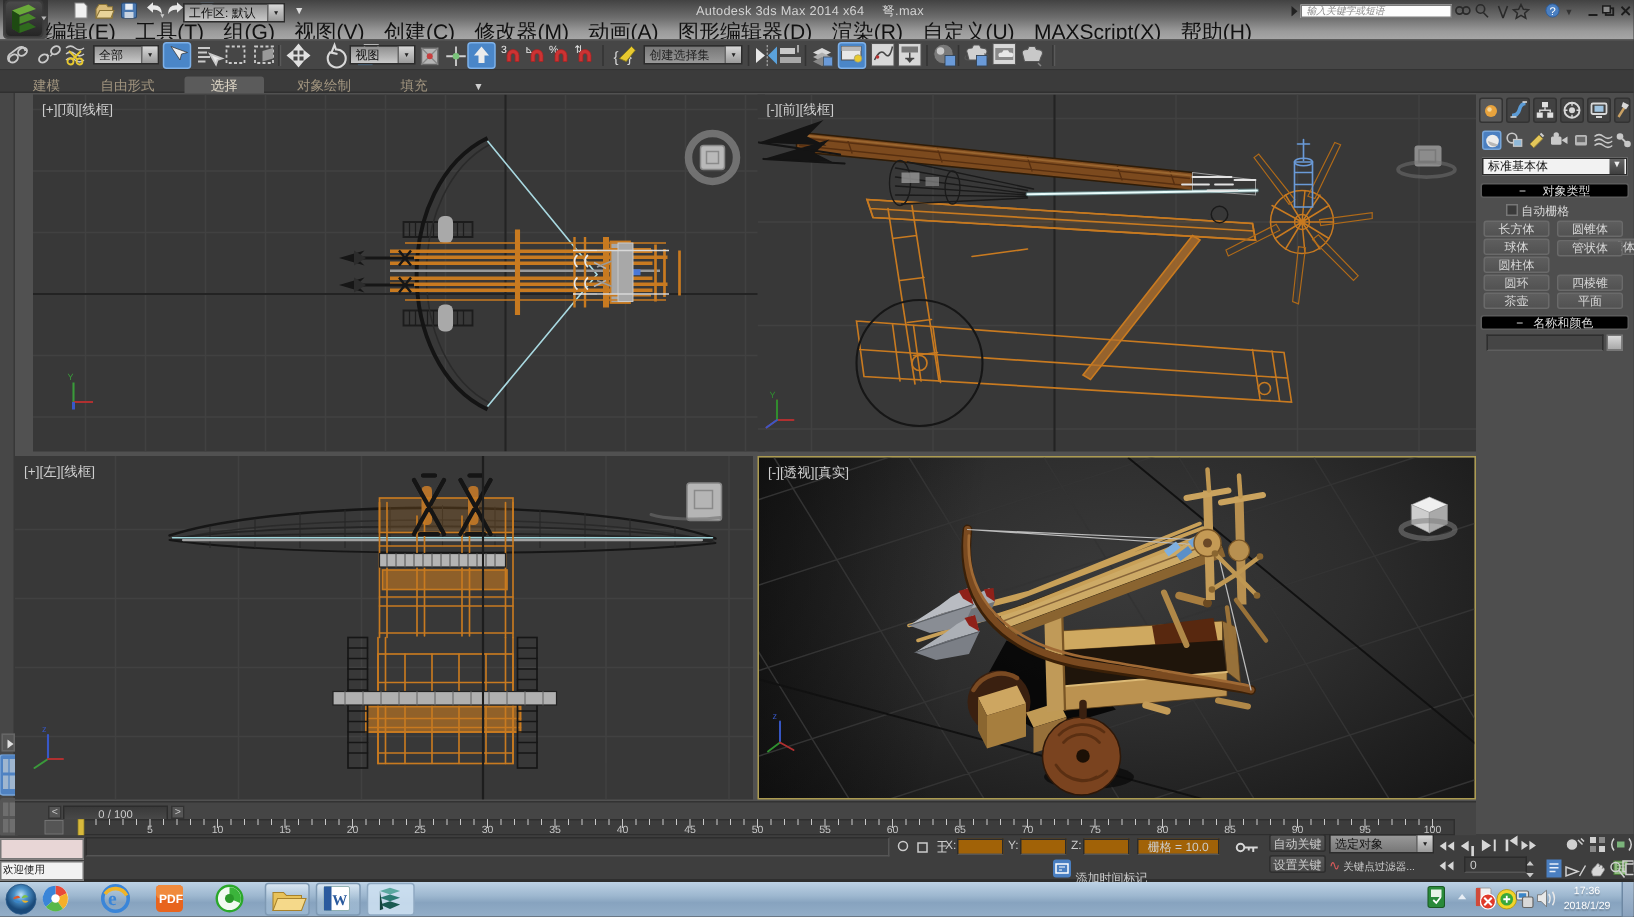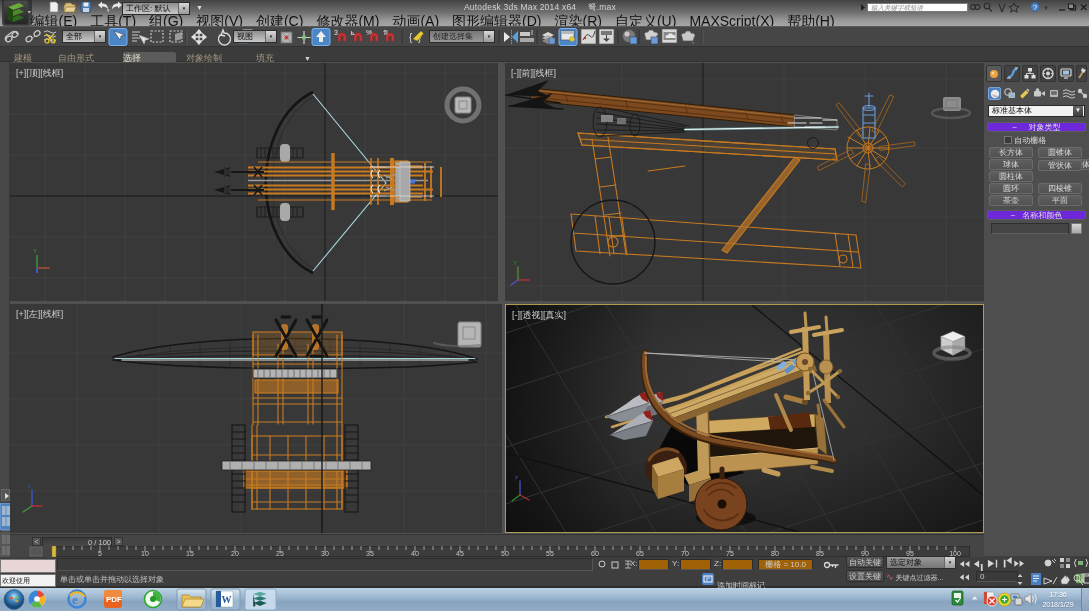--- a/index.html
+++ b/index.html
@@ -12,37 +12,37 @@
 #menubar span{display:inline-block;margin:0 6.5px}
 #qat{left:48px;top:1px;height:12px;font-size:9px;color:#ddd}
 .ttl{top:2px;font-size:8.5px;color:#d2d2d2;letter-spacing:.2px}
 #srch{left:867px;top:3px;width:101px;height:9px;background:#fdfdfd;border:1px solid #7a7a7a;font-size:6.5px;color:#8a8a8a;font-style:italic;padding-left:3px;line-height:8px;overflow:hidden}
 
 #tb{left:0;top:26px;width:1089px;height:21px;background:#464646;border-top:1px solid #5a5a5a;border-bottom:1px solid #333}
 .combo{position:absolute;height:13px;background:linear-gradient(#8f8f8f,#c9c9c9);border:1px solid #2c2c2c;font-size:8px;color:#111;line-height:12px;padding-left:3px}
 .combo .da{position:absolute;right:0;top:0;width:11px;height:100%;background:linear-gradient(#d8d8d8,#9a9a9a);border-left:1px solid #666;text-align:center;font-size:4.5px;color:#222;line-height:12px}
 
 #ribbon{left:0;top:47px;width:1089px;height:15px;background:#3b3b3b;border-bottom:1px solid #303030}
-#ribbon span{display:inline-block;font-size:9px;color:#a39680;line-height:13px;text-align:left}
+#ribbon span{display:inline-block;font-size:9px;color:#a39680;line-height:13px;text-align:center}
 #ribbon span.sel{background:#5b5b5b;color:#e0d8c8;border-radius:2px 2px 0 0}
 
 #lstrip{left:0;top:62px;width:10px;height:472px;background:#474747;border-right:1px solid #383838}
 
 .vp{background:#383838;overflow:hidden}
-#vpTL{left:10px;top:63px;width:488px;height:238px}
+#vpTL{left:22px;top:63px;width:488px;height:238px}
 #vpTR{left:505px;top:63px;width:479px;height:238px}
 #vpBL{left:10px;top:304px;width:492px;height:229px}
 #vpBR{left:505px;top:304px;width:479px;height:229px;border:1px solid #ac9b51;background:linear-gradient(100deg,rgba(5,5,5,0.55),rgba(5,5,5,0) 30%),radial-gradient(ellipse 350px 215px at 50% 36%,#3a3a3a 0%,#2d2d2d 45%,#1f1f1f 75%,#141414 100%)}
 .vplbl{position:absolute;left:6px;top:4px;font-size:9px;color:#cfcfcf;z-index:5}
 
 #cpanel{left:984px;top:62px;width:105px;height:494px;background:#4e4e4e}
 .ctab{position:absolute;top:3px;width:16px;height:17px;background:#424242;border:1px solid #333;border-radius:2px}
 .cico{position:absolute;top:25px;width:13px;height:13px}
 #cdrop{left:4px;top:43px;width:97px;height:12px;background:#f2f2f2;border:1px solid #2a2a2a;font-size:8px;color:#111;line-height:10px;padding-left:3px}
-.roll{position:absolute;left:3px;width:99px;height:10px;background:#6d28d9;border:1px solid #5c5c5c;border-radius:2px;font-size:8px;color:#ddd;text-align:center;line-height:9px}
+.roll{position:absolute;left:3px;width:99px;height:10px;background:#000000;border:1px solid #5c5c5c;border-radius:2px;font-size:8px;color:#ddd;text-align:center;line-height:9px}
 .cbtn{position:absolute;width:44px;height:11px;background:linear-gradient(#5e5e5e,#525252);border:1px solid #6a6a6a;border-radius:2px;font-size:8px;color:#d8d8d8;text-align:center;line-height:10px}
 
 #tslider{left:10px;top:534px;width:974px;height:12px;background:#454545;border-top:1px solid #333}
 #ruler{left:10px;top:546px;width:974px;height:11px;background:#454545}
 #rulband{position:absolute;left:44px;top:0;width:916px;height:11px;background:#3c3c3c;border:1px solid #2e2e2e}
 #status1{left:0;top:557px;width:1089px;height:15px;background:#3e3e3e}
 #status2{left:0;top:572px;width:1089px;height:16px;background:#3e3e3e;border-bottom:2px solid #2e2e2e}
 .sfield{position:absolute;height:11px;background:#a16207;border:1px solid #2c2c2c;border-bottom-color:#555;font-size:8px;color:#ccc;line-height:10px}
 .sbtn{position:absolute;height:12px;background:linear-gradient(#565656,#484848);border:1px solid #2f2f2f;font-size:8px;color:#ccc;text-align:center;line-height:11px;border-radius:2px}
 
@@ -619,21 +619,21 @@
       <div class="cbtn" style="left:54px;top:121px">四棱锥</div>
     <div class="cbtn" style="left:5px;top:133px">茶壶</div>
       <div class="cbtn" style="left:54px;top:133px">平面</div>
     <div class="roll abs" style="top:148px">−&nbsp;&nbsp;&nbsp;名称和颜色</div>
     <div class="abs" style="left:7px;top:161px;width:78px;height:11px;background:#454545;border:1px solid #2e2e2e;border-bottom-color:#5e5e5e"></div>
     <div class="abs" style="left:87px;top:161px;width:11px;height:11px;background:linear-gradient(#d8d8d8,#a8a8a8);border:1px solid #777"></div>
   </div>
 
   <div id="tslider" class="abs">
     <div class="abs" style="left:22px;top:2px;width:9px;height:9px;background:#555;border:1px solid #333;color:#ccc;font-size:7px;text-align:center;line-height:8px">&lt;</div>
-    <div class="abs" style="left:32px;top:1.5px;width:70px;height:10px;background:linear-gradient(#3a3a3a,#484848);border:1px solid #2c2c2c;color:#ccc;font-size:7.5px;text-align:right;line-height:9px">0 / 100</div>
+    <div class="abs" style="left:32px;top:1.5px;width:70px;height:10px;background:linear-gradient(#3a3a3a,#484848);border:1px solid #2c2c2c;color:#ccc;font-size:7.5px;text-align:center;line-height:9px">0 / 100</div>
     <div class="abs" style="left:104px;top:2px;width:9px;height:9px;background:#555;border:1px solid #333;color:#ccc;font-size:7px;text-align:center;line-height:8px">&gt;</div>
   </div>
 
   <div id="ruler" class="abs">
       <div id="rulband"></div>
     <svg class="abs" style="left:0;top:0" width="974" height="11" viewBox="0 0 974 11">
       <path d="M45 0v6 M54 0v4 M63 0v4 M72 0v4 M81 0v4 M90 0v6 M99 0v4 M108 0v4 M117 0v4 M126 0v4 M135 0v6 M144 0v4 M153 0v4 M162 0v4 M171 0v4 M180 0v6 M189 0v4 M198 0v4 M207 0v4 M216 0v4 M225 0v6 M234 0v4 M243 0v4 M252 0v4 M261 0v4 M270 0v6 M279 0v4 M288 0v4 M297 0v4 M306 0v4 M315 0v6 M324 0v4 M333 0v4 M342 0v4 M351 0v4 M360 0v6 M369 0v4 M378 0v4 M387 0v4 M396 0v4 M405 0v6 M414 0v4 M423 0v4 M432 0v4 M441 0v4 M450 0v6 M459 0v4 M468 0v4 M477 0v4 M486 0v4 M495 0v6 M504 0v4 M513 0v4 M522 0v4 M531 0v4 M540 0v6 M549 0v4 M558 0v4 M567 0v4 M576 0v4 M585 0v6 M594 0v4 M603 0v4 M612 0v4 M621 0v4 M630 0v6 M639 0v4 M648 0v4 M657 0v4 M666 0v4 M675 0v6 M684 0v4 M693 0v4 M702 0v4 M711 0v4 M720 0v6 M729 0v4 M738 0v4 M747 0v4 M756 0v4 M765 0v6 M774 0v4 M783 0v4 M792 0v4 M801 0v4 M810 0v6 M819 0v4 M828 0v4 M837 0v4 M846 0v4 M855 0v6 M864 0v4 M873 0v4 M882 0v4 M891 0v4 M900 0v6 M909 0v4 M918 0v4 M927 0v4 M936 0v4 M945 0v6" stroke="#c8c8c8" stroke-width="0.7" fill="none"></path>
       <g fill="#c4c4c4" font-size="7">
           <text x="90" y="9.5" text-anchor="middle">5</text>
           <text x="135" y="9.5" text-anchor="middle">10</text>
@@ -659,21 +659,20 @@
       <rect x="42" y="0" width="4" height="11" fill="#d8b93c" stroke="#8a7a20" stroke-width=".5"></rect>
       <rect x="20" y="1" width="12" height="9" fill="#555" stroke="#777" stroke-width=".6"></rect>
     </svg>
   </div>
 
   <div id="status1" class="abs"></div>
   <div id="status2" class="abs"></div>
   <div class="abs" style="left:0;top:559px;width:56px;height:14px;background:#e8d6d6;border:1px solid #777"></div>
   <div class="abs" style="left:0;top:574px;width:56px;height:13px;background:#f2f2f2;border:1px solid #777;font-size:7px;color:#222;line-height:12px;padding-left:1px">欢迎使用 MAXScr</div>
   <div class="abs" style="left:57px;top:558px;width:536px;height:13px;background:#3b3b3b;border:1px solid #2e2e2e;border-bottom-color:#555;border-right-color:#555"></div>
-  <div class="sfield" style="left:60px;top:575px;width:250px;border:0;background:none;color:#c0c0c0">单击或单击并拖动以选择对象</div>
   <svg class="abs" style="left:596px;top:558px" width="50" height="13" viewBox="0 0 50 13">
       <circle cx="6" cy="6" r="3" fill="none" stroke="#ccc"></circle>
       <rect x="16" y="4" width="6" height="6" fill="none" stroke="#ccc"></rect>
       <path d="M32 3 v7 M29 6 h6 M29 3 h6 M29 10 h6" stroke="#ccc" stroke-width=".8"></path>
     </svg>
   <div class="abs" style="left:630px;top:559px;font-size:8px;color:#ccc">X:</div>
     <div class="sfield" style="left:638px;top:559px;width:31px"></div>
   <div class="abs" style="left:672px;top:559px;font-size:8px;color:#ccc">Y:</div>
     <div class="sfield" style="left:680px;top:559px;width:31px"></div>
   <div class="abs" style="left:714px;top:559px;font-size:8px;color:#ccc">Z:</div>

